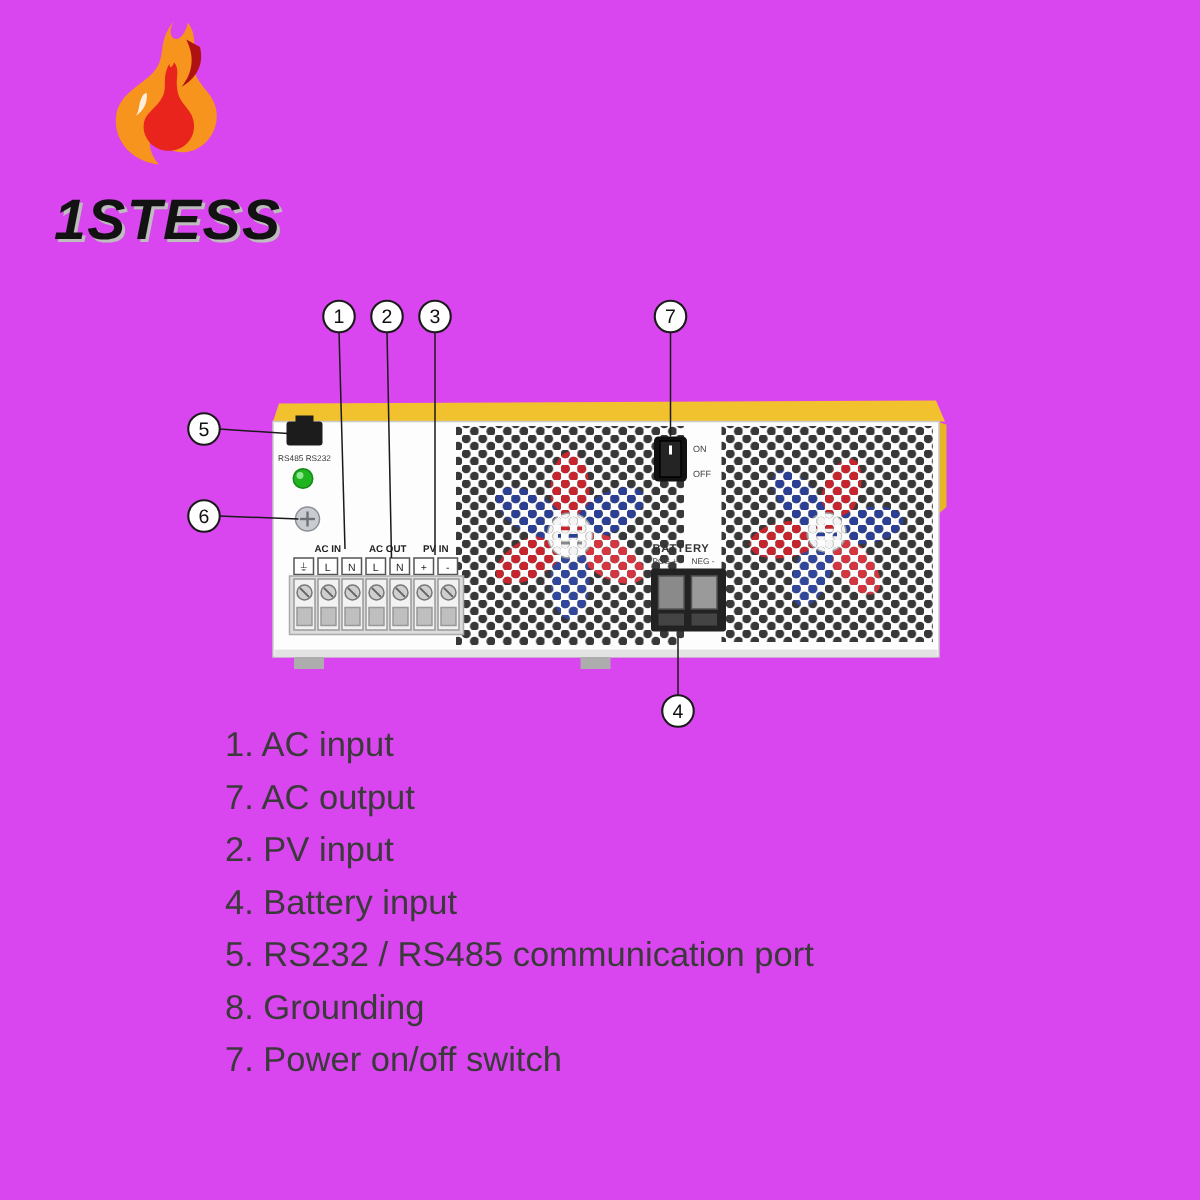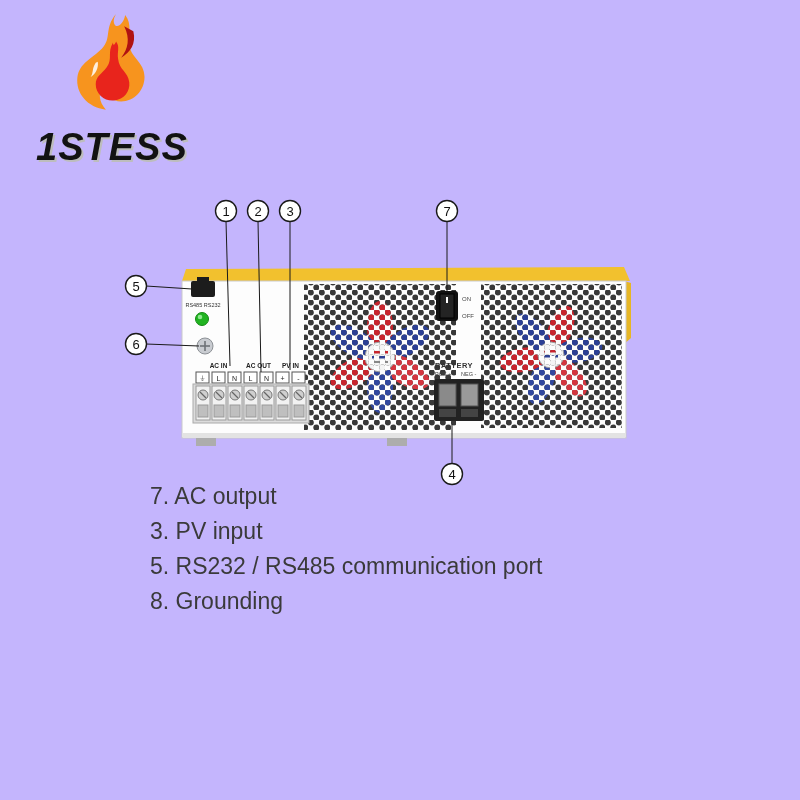--- a/index.html
+++ b/index.html
@@ -1,16 +1,16 @@
 <!DOCTYPE html>
 <html><head>
 <meta charset="utf-8">
 <style>
   html,body{margin:0;padding:0;background:#fff;}
-  .stage{position:relative;width:800px;height:800px;background:#c4b5fd;overflow:hidden;
+  .stage{position:relative;width:800px;height:800px;background:#d946ef;overflow:hidden;
          font-family:"Liberation Sans",sans-serif;}
   .logo{position:absolute;left:30px;top:6px;width:190px;height:175px;}
   .flame{position:absolute;left:24px;top:4px;}
   .brand{position:absolute;left:6px;top:120px;width:184px;
          font-style:italic;font-weight:bold;font-size:38px;letter-spacing:1px;
          color:#121212;text-shadow:2px 2px 0 #bdbdbd;}
   svg{font-family:"Liberation Sans",sans-serif;}
   .device-svg{position:absolute;left:0;top:0;}
   .legend{position:absolute;left:150px;top:484px;color:#3a3a3a;font-size:23px;}
   .legend p{margin:0 0 11px 0;line-height:24px;}
@@ -221,19 +221,22 @@
         <text x="136" y="344" dominant-baseline="central">6</text>
       </g>
       <g>
         <circle cx="452" cy="474" r="10.5" fill="#fff" stroke="#1a1a1a" stroke-width="1.4"></circle>
         <text x="452" y="474" dominant-baseline="central">4</text>
       </g>
     </g>
   </svg>
 
   <div class="legend">
+    <p>1. AC input</p>
     <p>7. AC output</p>
-    <p>3. PV input</p>
+    <p>2. PV input</p>
+    <p>4. Battery input</p>
     <p>5. RS232 / RS485 communication port</p>
     <p>8. Grounding</p>
+    <p>7. Power on/off switch</p>
   </div>
 
 </div>
 
 </body></html>

